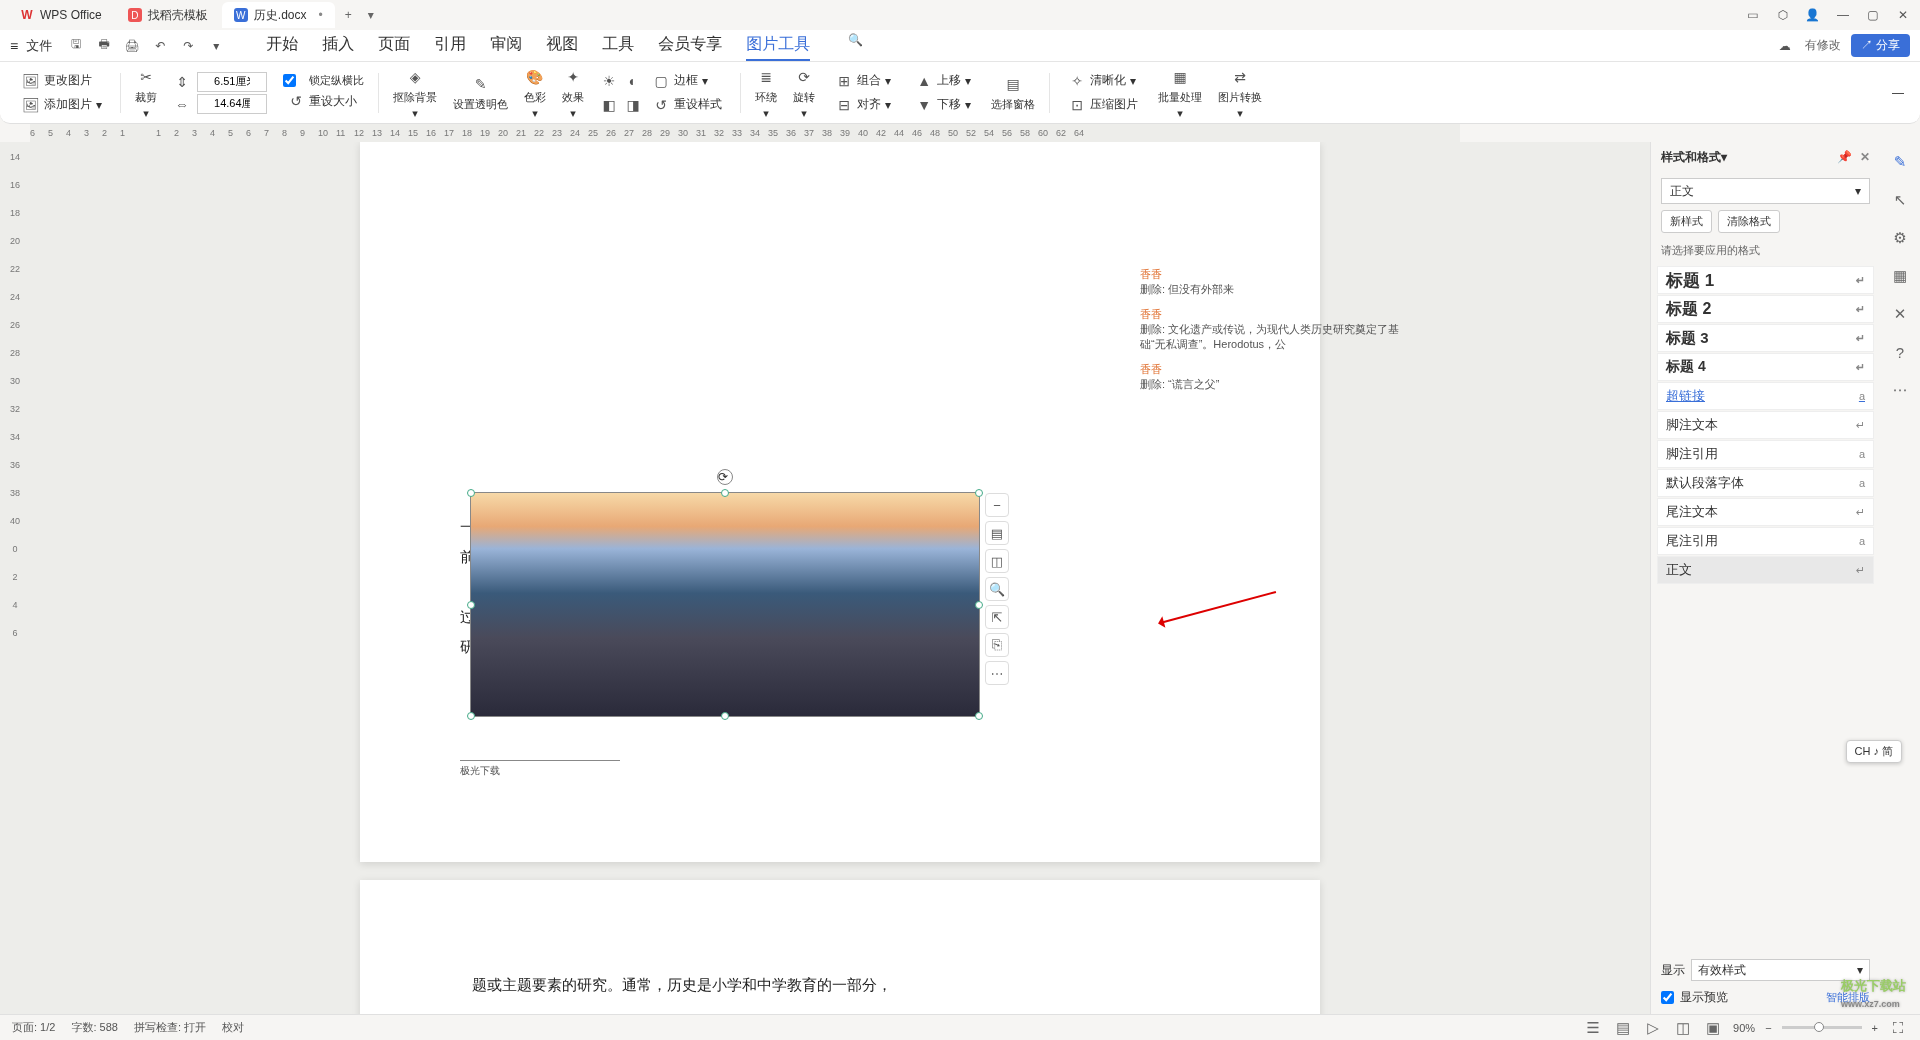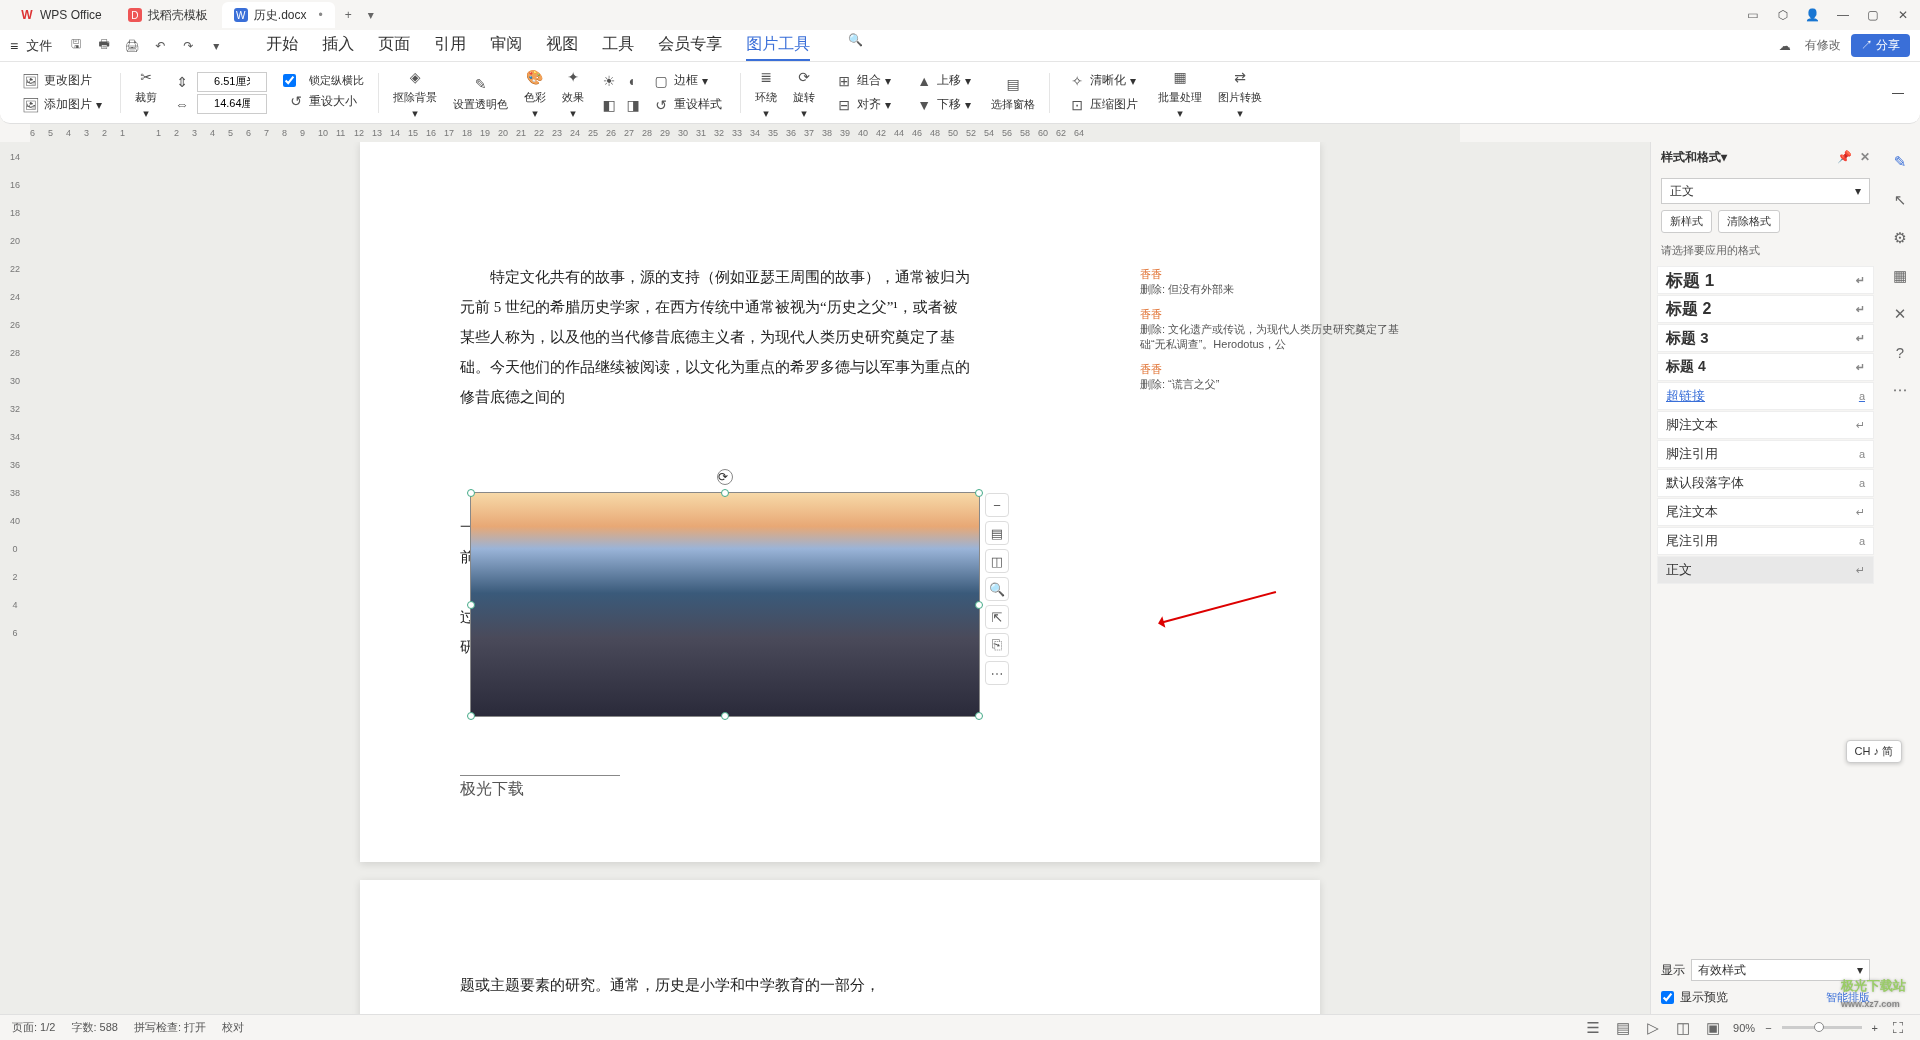--- a/index.html
+++ b/index.html
@@ -44,21 +44,21 @@
 .ruler-h { height: 18px; background: #ededea; display: flex; align-items: center; font-size: 9px; color: #777; position: relative; margin-left: 30px; margin-right: 460px; }
 .ruler-h span { position: absolute; }
 
 
 .main { position: absolute; top: 142px; left: 0; right: 0; bottom: 26px; display: flex; }
 .ruler-v { width: 30px; background: #ededea; display: flex; flex-direction: column; align-items: center; font-size: 9px; color: #777; padding-top: 10px; gap: 18px; }
 .doc-area { flex: 1; background: #ededea; overflow: hidden; position: relative; }
 .page { width: 960px; min-height: 720px; background: #fff; margin: 0 auto; box-shadow: 0 2px 8px rgba(0,0,0,.12); position: relative; }
 .page2 { margin-top: 18px; padding-top: 80px; }
 .doc-text { position: absolute; font-size: 15px; line-height: 2; color: #222; font-family: "SimSun", serif; }
-.doc-footer { position: absolute; left: 100px; bottom: 62px; font-size: 16px; color: #555; border-top: 1px solid #888; width: 160px; padding-top: 3px; }
+.doc-footer { position: absolute; left: 100px; bottom: 84px; font-size: 10px; color: #555; border-top: 1px solid #888; width: 160px; padding-top: 3px; }
 
 
 .doc-image { position: absolute; left: 110px; top: 350px; width: 510px; height: 225px; background: linear-gradient(180deg,#f7d9a8 0%,#e8a875 15%,#9ab4d8 25%,#3a5a7a 45%,#4a4a5a 65%,#2a2a3a 100%); border: 1px solid #888; }
 .sel-handle { position: absolute; width: 8px; height: 8px; background: #fff; border: 1px solid #4a8; border-radius: 50%; }
 .rot-handle { position: absolute; left: 50%; top: -24px; width: 16px; height: 16px; background: #fff; border: 1px solid #888; border-radius: 50%; transform: translateX(-50%); }
 .img-toolbar { position: absolute; right: -30px; top: 0; display: flex; flex-direction: column; gap: 4px; }
 .img-tb-btn { width: 24px; height: 24px; background: #fff; border: 1px solid #ddd; border-radius: 4px; display: flex; align-items: center; justify-content: center; font-size: 13px; color: #555; }
 
 
 .comment { position: absolute; left: 780px; width: 260px; font-size: 11px; color: #555; }
@@ -325,21 +325,20 @@
       <div>36</div>
       <div>38</div>
       <div>40</div>
       <div>0</div>
       <div>2</div>
       <div>4</div>
       <div>6</div>
     </div>
   <div class="doc-area">
     <div class="page" style="height:690px;">
-      <div class="doc-text" style="left:100px;top:120px;width:510px;text-indent:2em;">特定文化共有的故事，源的支持（例如亚瑟王周围的故事），通常被归为元前 5 世纪的希腊历史学家，在西方传统中通常被视为“历史之父”¹，或者被某些人称为，以及他的当代修昔底德主义者，为现代人类历史研究奠定了基础。今天他们的作品继续被阅读，以文化为重点的希罗多德与以军事为重点的修昔底德之间的</div>
       <div class="doc-text" style="left:100px;top:370px;">一</div>
       <div class="doc-text" style="left:100px;top:400px;">前</div>
       <div class="doc-text" style="left:100px;top:460px;">过</div>
       <div class="doc-text" style="left:100px;top:490px;">研</div>
 
       <div class="doc-image">
         <div class="rot-handle">⟳</div>
         <div class="sel-handle" style="left:-4px;top:-4px"></div>
         <div class="sel-handle" style="left:50%;top:-4px;margin-left:-4px"></div>
         <div class="sel-handle" style="right:-4px;top:-4px"></div>
@@ -371,21 +370,21 @@
         <div class="comment-author">香香</div>
         <div>删除: 文化遗产或传说，为现代人类历史研究奠定了基础“无私调查”。Herodotus，公</div>
       </div>
       <div class="comment" style="top:220px">
         <div class="comment-author">香香</div>
         <div>删除: “谎言之父”</div>
       </div>
     </div>
 
     <div class="page page2" style="height:180px;">
-      <div class="doc-text" style="left:100px;top:90px;width:510px;">题或主题要素的研究。通常，历史是小学和中学教育的一部分，</div>
+      <div class="doc-text" style="left:112px;top:90px;width:510px;">题或主题要素的研究。通常，历史是小学和中学教育的一部分，</div>
     </div>
   </div>
 
   <div class="side-panel">
     <div class="panel-header">
       <span>样式和格式</span> ▾
       <div class="panel-header-right">
         <span>📌</span>
         <span>✕</span>
       </div>

